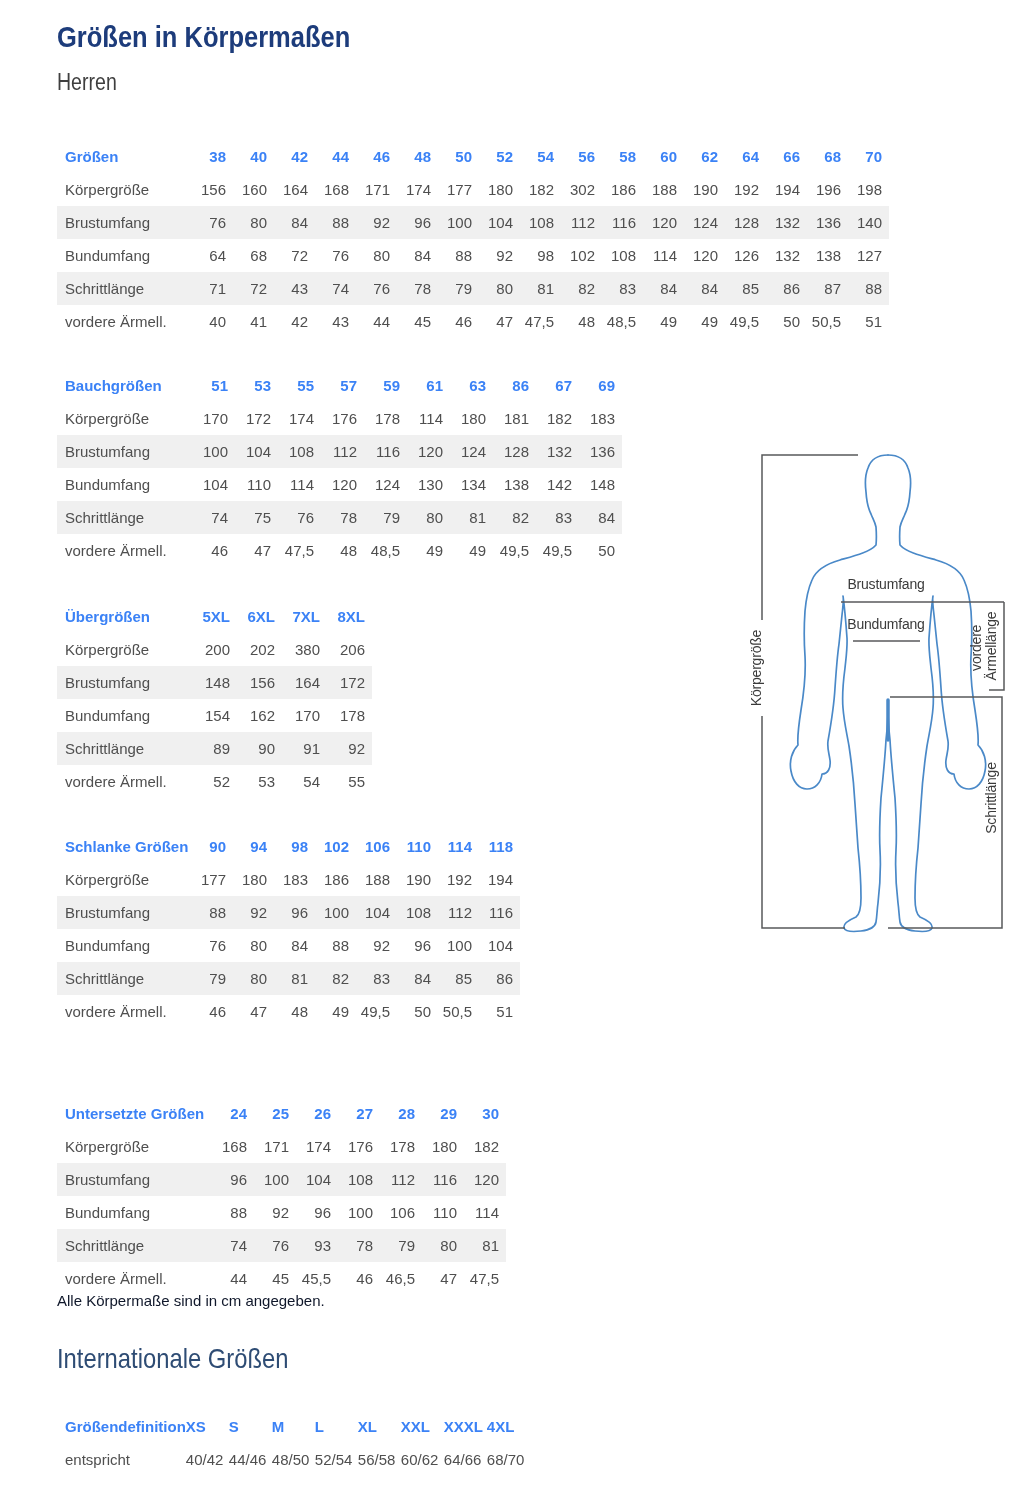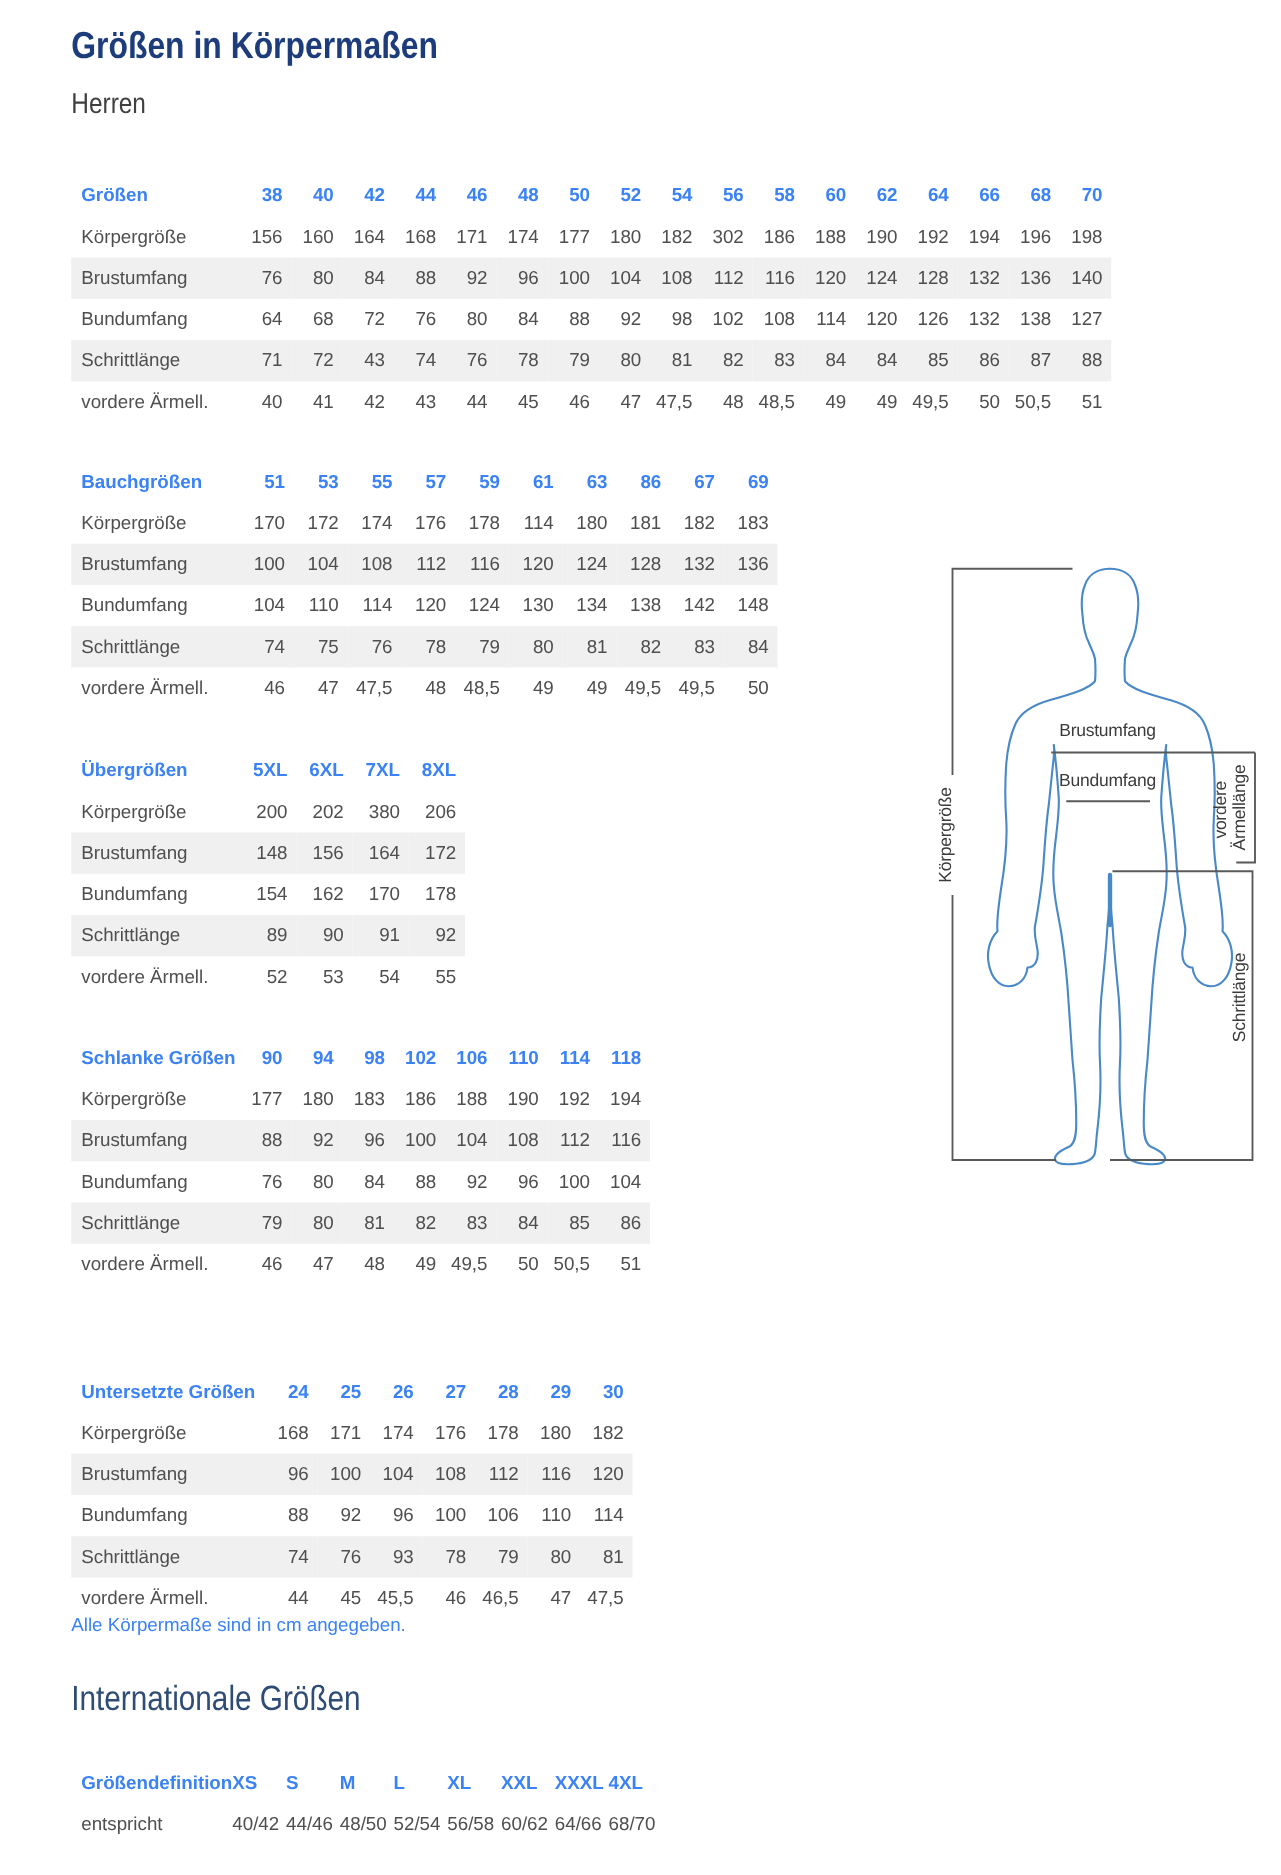--- a/index.html
+++ b/index.html
@@ -5,21 +5,21 @@
   html,body{margin:0;padding:0}
   body{
     width:1025px;height:1500px;background:#ffffff;position:relative;
     font-family:"Liberation Sans",sans-serif;color:#4f4f4f;overflow:hidden;
   }
   .abs{position:absolute}
   .condensed{transform:scaleX(.85);transform-origin:left center;white-space:nowrap;display:inline-block}
   .h1{font-size:30px;font-weight:700;color:#1d3c7b;line-height:34px}
   .h2{font-size:28px;font-weight:400;color:#2e4c74;line-height:34px}
   .sub{font-size:23px;font-weight:400;color:#3f3f3f;line-height:28px}
-  .note{font-size:15px;color:#3b82f6}
+  .note{font-size:15px;color:#0f172a}
 
   table{border-collapse:collapse;table-layout:fixed;font-size:15px}
   th,td{box-sizing:border-box;height:33px;padding:0 7px 0 0;text-align:right;white-space:nowrap;font-weight:400;color:#4f4f4f}
   th{font-weight:700;color:#3b82f6}
   th.lbl,td.lbl{text-align:left;padding-left:8px;padding-right:0}
   tbody tr:nth-child(even){background:#f0f0f0}
 
   .t1 th.lbl{width:135px}.t1 th:not(.lbl){width:41px}
   .t2 th.lbl{width:135px}.t2 th:not(.lbl){width:43px}
   .t3 th.lbl{width:135px}.t3 th:not(.lbl){width:45px}

